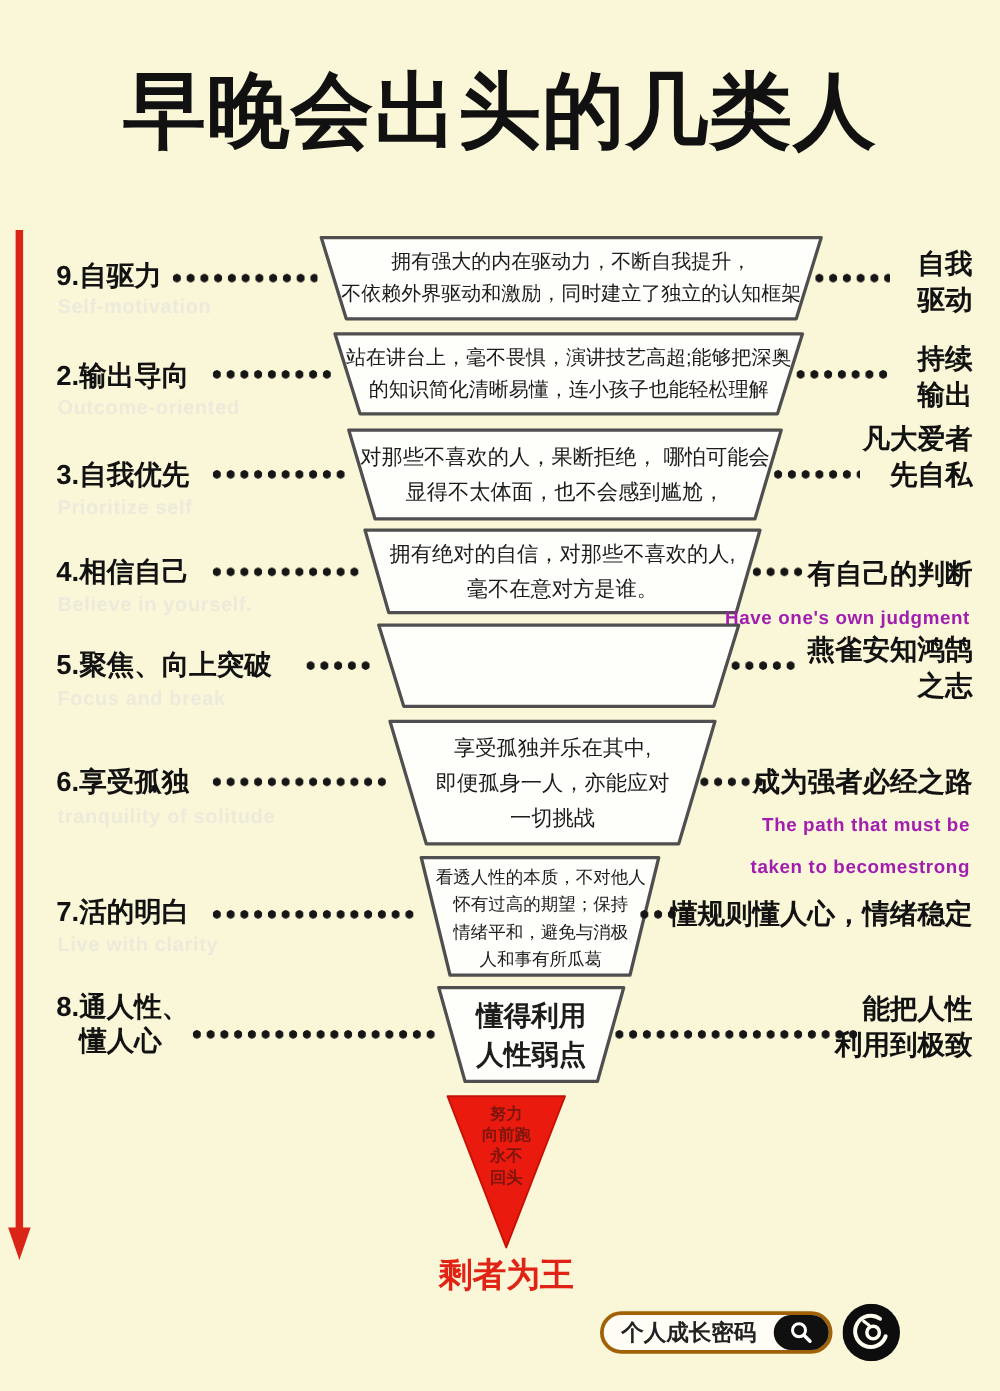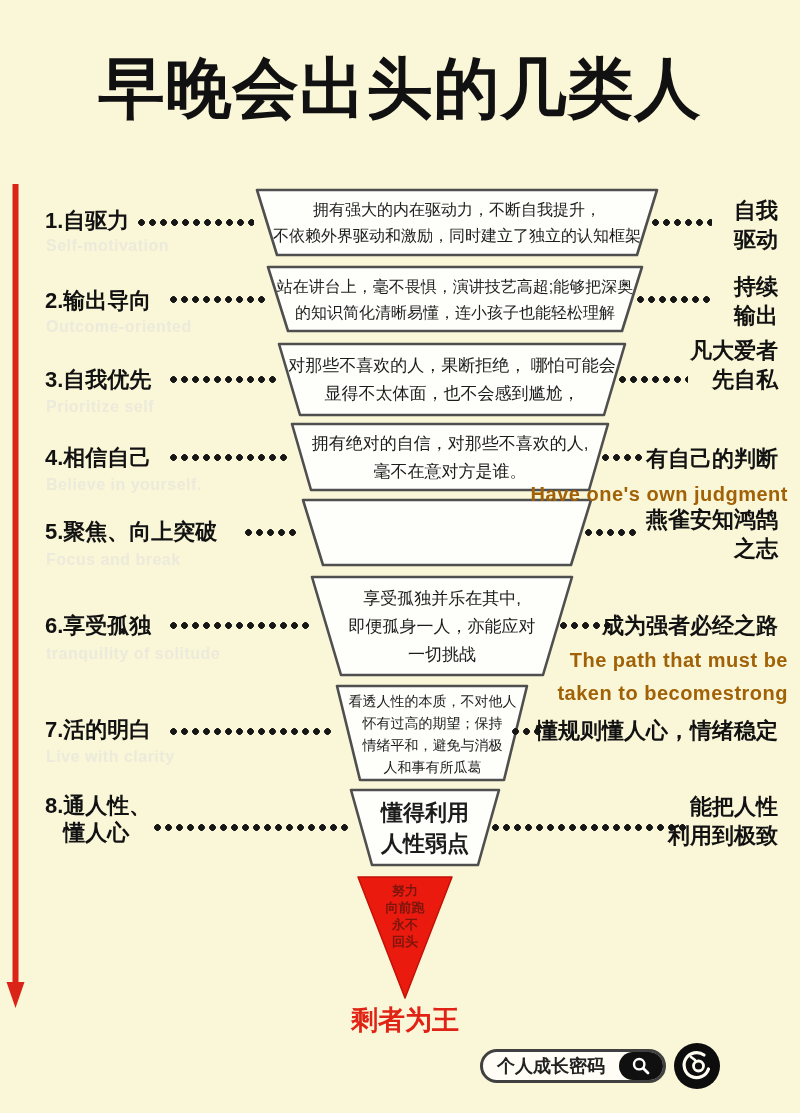--- a/index.html
+++ b/index.html
@@ -7,35 +7,35 @@
   .poster{position:relative;width:800px;height:1113px;background:#faf6d8;overflow:hidden;}
   .title{position:absolute;top:44px;left:0;width:100%;margin:0;text-align:center;
          font-size:66px;font-weight:900;color:#111;letter-spacing:1px;white-space:pre;}
   .shapes{position:absolute;top:0;left:0;}
   
   .ll{position:absolute;left:45px;font-size:22px;font-weight:900;color:#121212;line-height:27px;white-space:pre;}
   
   .len{position:absolute;left:46px;font-size:16px;font-weight:700;color:#eceada;white-space:pre;letter-spacing:.5px;}
   
   .rl{position:absolute;right:22px;text-align:right;font-size:22px;font-weight:900;color:#121212;line-height:29px;white-space:pre;}
-  .ren{position:absolute;right:12px;text-align:right;font-size:20px;font-weight:700;color:#a16207;white-space:pre;line-height:33px;letter-spacing:.5px;}
+  .ren{position:absolute;right:24px;text-align:right;font-size:15px;font-weight:700;color:#a21caf;white-space:pre;line-height:33px;letter-spacing:.5px;}
   
   .bx{position:absolute;display:flex;align-items:center;justify-content:center;
       text-align:center;color:#1c1c1c;white-space:pre-line;font-weight:500;}
   
   .dots{position:absolute;height:7px;
         background-image:radial-gradient(circle closest-side,#161616 88%,rgba(0,0,0,0) 100%);
         background-size:11px 7px;background-position:left center;background-repeat:repeat-x;}
   .tri-text{position:absolute;left:355px;top:882px;width:100px;text-align:center;
             font-size:13px;line-height:17px;font-weight:700;color:#7c150c;white-space:pre-line;}
   .caption{position:absolute;left:305px;top:1002px;width:200px;text-align:center;
            font-size:27px;font-weight:900;color:#e02314;}
   
   .search{position:absolute;left:480px;top:1049px;width:186px;height:34px;background:#fffdf6;
-          border:3px solid #404040;border-radius:18px;display:flex;align-items:center;box-sizing:border-box;}
+          border:3px solid #a16207;border-radius:18px;display:flex;align-items:center;box-sizing:border-box;}
   .search-text{flex:1;text-align:center;font-size:18px;font-weight:700;color:#222;line-height:28px;}
   .search-cap{width:44px;height:28px;background:#101010;border-radius:14px;margin-right:0px;
               display:flex;align-items:center;justify-content:center;}
   .logo{position:absolute;left:674px;top:1043px;width:46px;height:46px;}
 </style>
 </head>
 <body>
 
 <div class="poster">
 
@@ -52,21 +52,21 @@
       <polygon points="279,344 625,344 604,415 300,415"></polygon>
       <polygon points="292,424 608,424 589,490 311,490"></polygon>
       <polygon points="303,500 591,500 571,565 323,565"></polygon>
       <polygon points="312,577 572,577 543,675 341,675"></polygon>
       <polygon points="337,686 527,686 504,780 360,780"></polygon>
       <polygon points="351,790 499,790 478,865 372,865"></polygon>
     </g>
     <polygon points="358,877 452,877 405,998" fill="#ea1a0e" stroke="#c31106" stroke-width="1.5" stroke-linejoin="round"></polygon>
   </svg>
 
-  <div class="ll" style="top:207px">1.自驱力</div>
+  <div class="ll" style="top:207px">9.自驱力</div>
   <div class="len" style="top:237px">Self-motivation</div>
   <div class="dots" style="left:136px;top:219px;width:118px"></div>
   <div class="bx" style="left:252px;top:192px;width:410px;height:62px;font-size:16px;line-height:26px">拥有强大的内在驱动力，不断自我提升，
 不依赖外界驱动和激励，同时建立了独立的认知框架</div>
   <div class="dots" style="left:650px;top:219px;width:62px"></div>
   <div class="rl" style="top:196px">自我
 驱动</div>
 
   <div class="ll" style="top:287px">2.输出导向</div>
   <div class="len" style="top:318px">Outcome-oriented</div>

